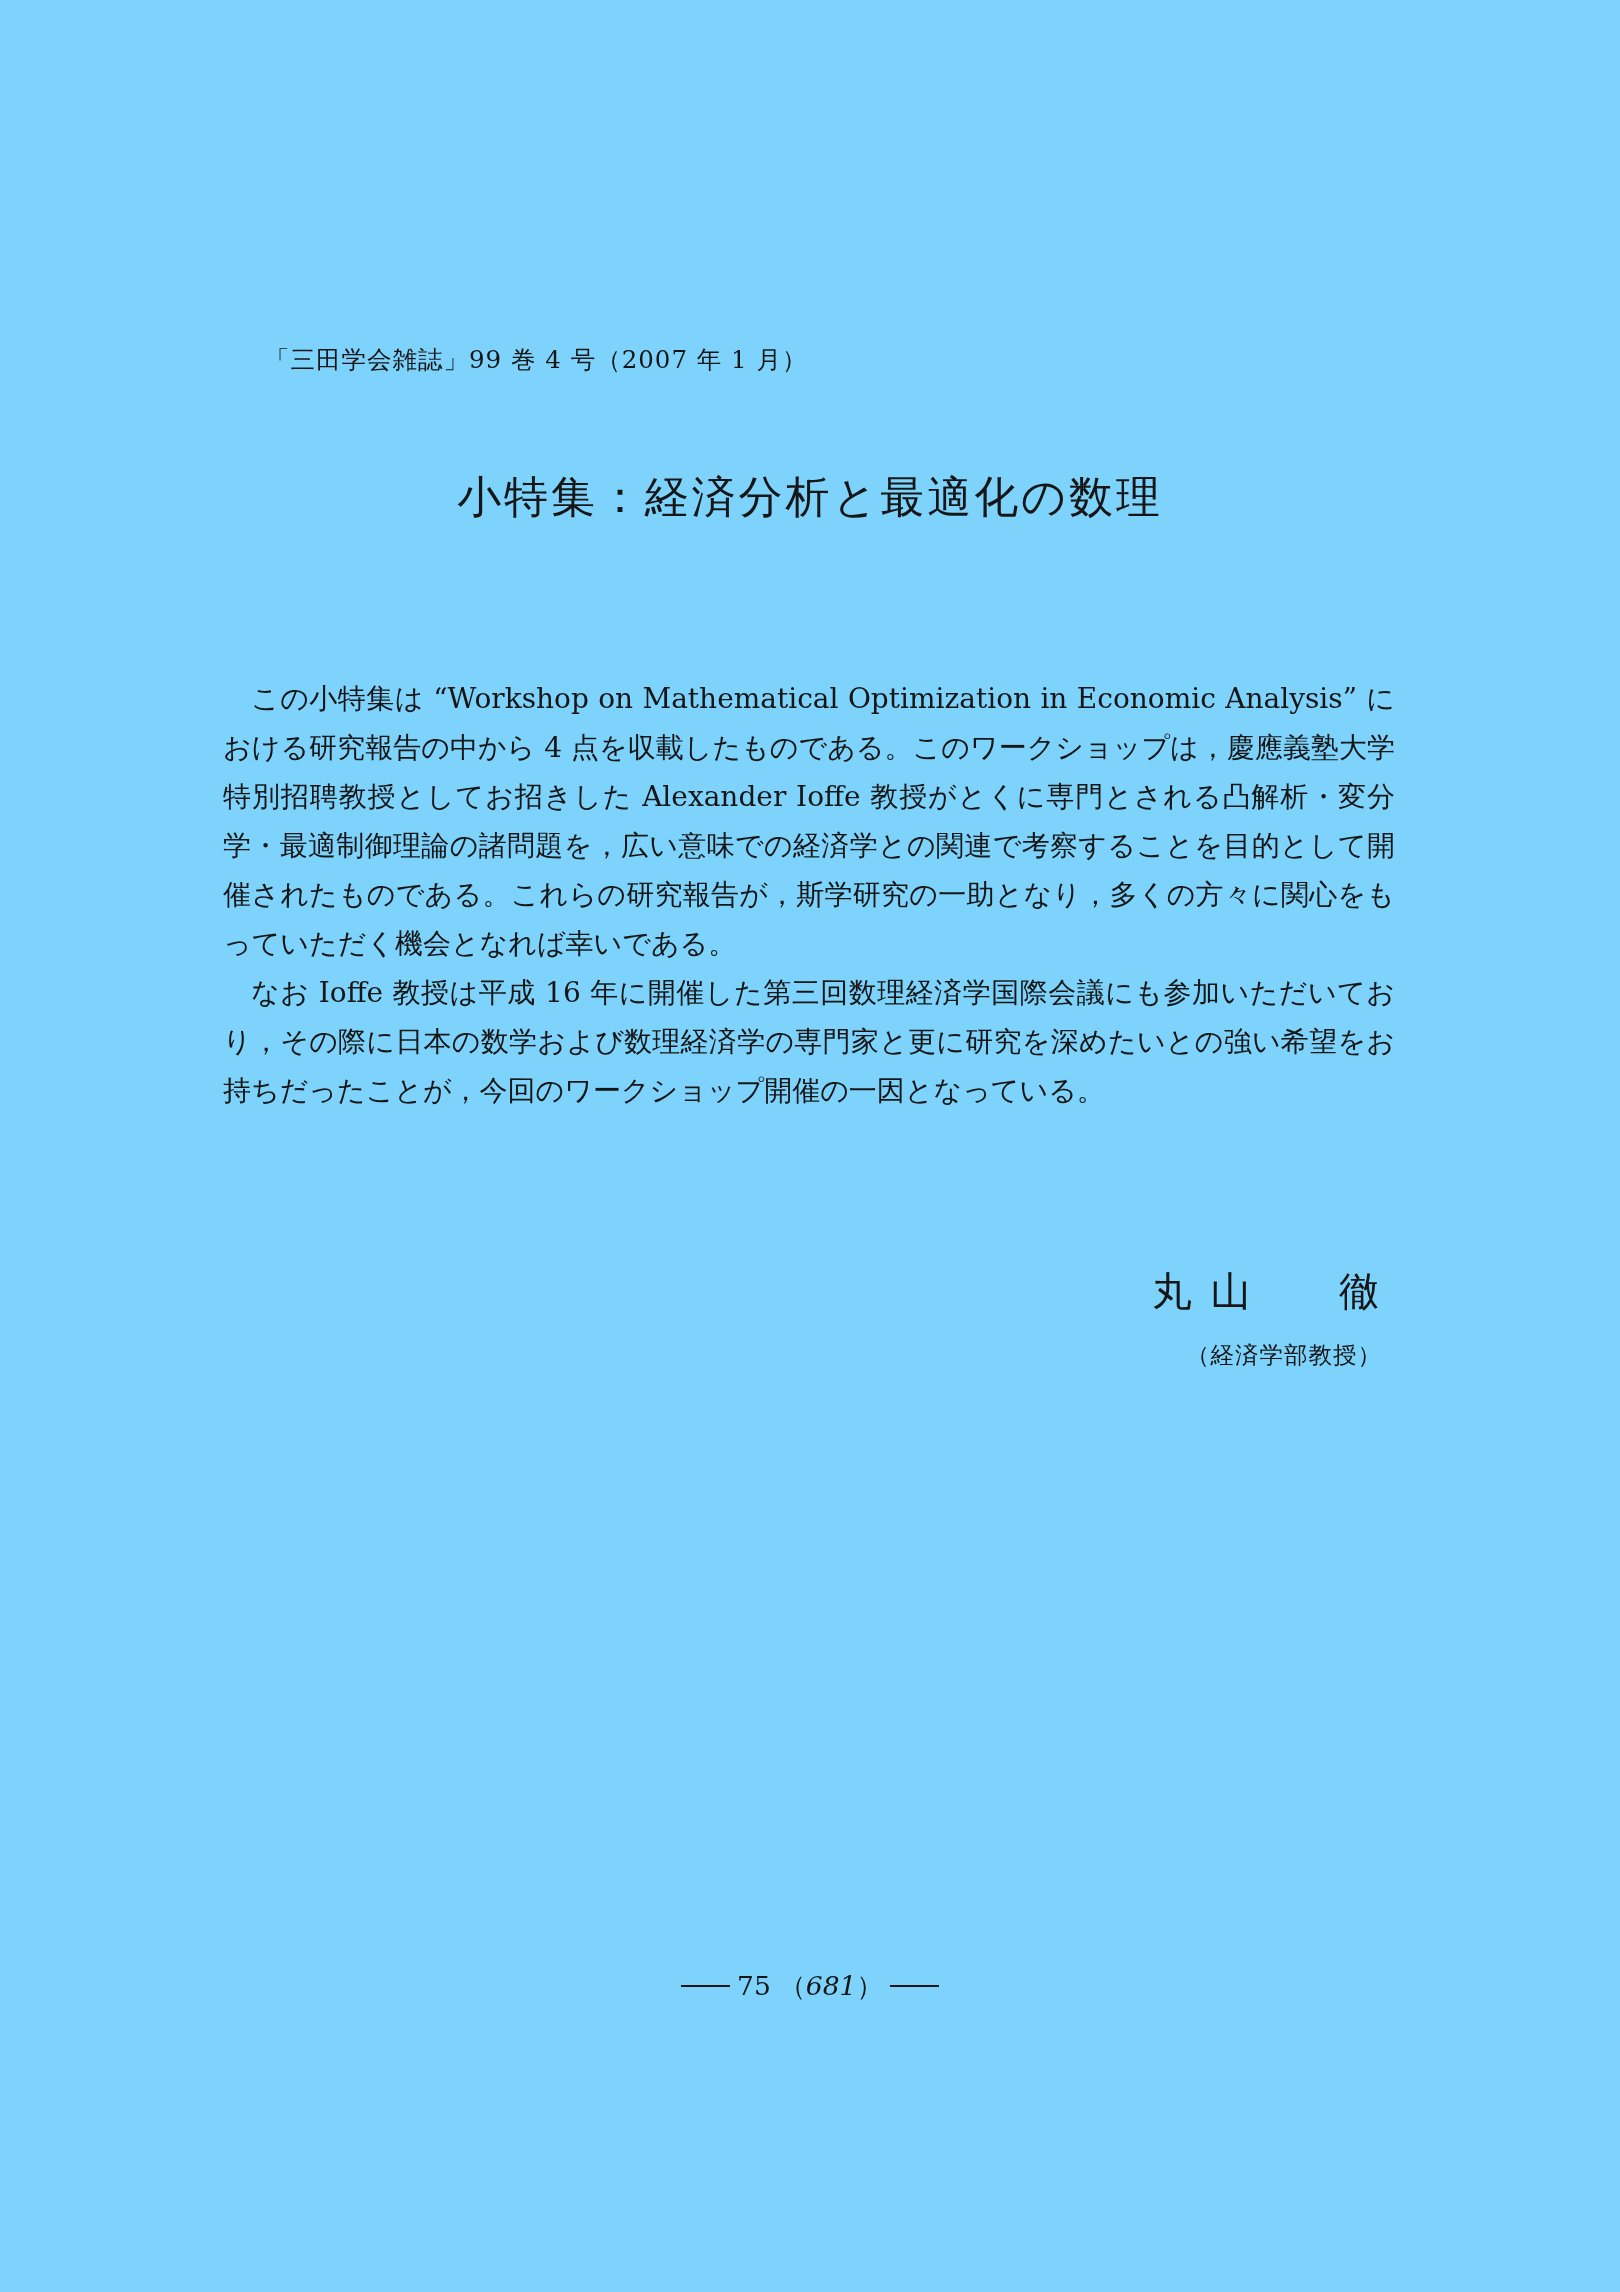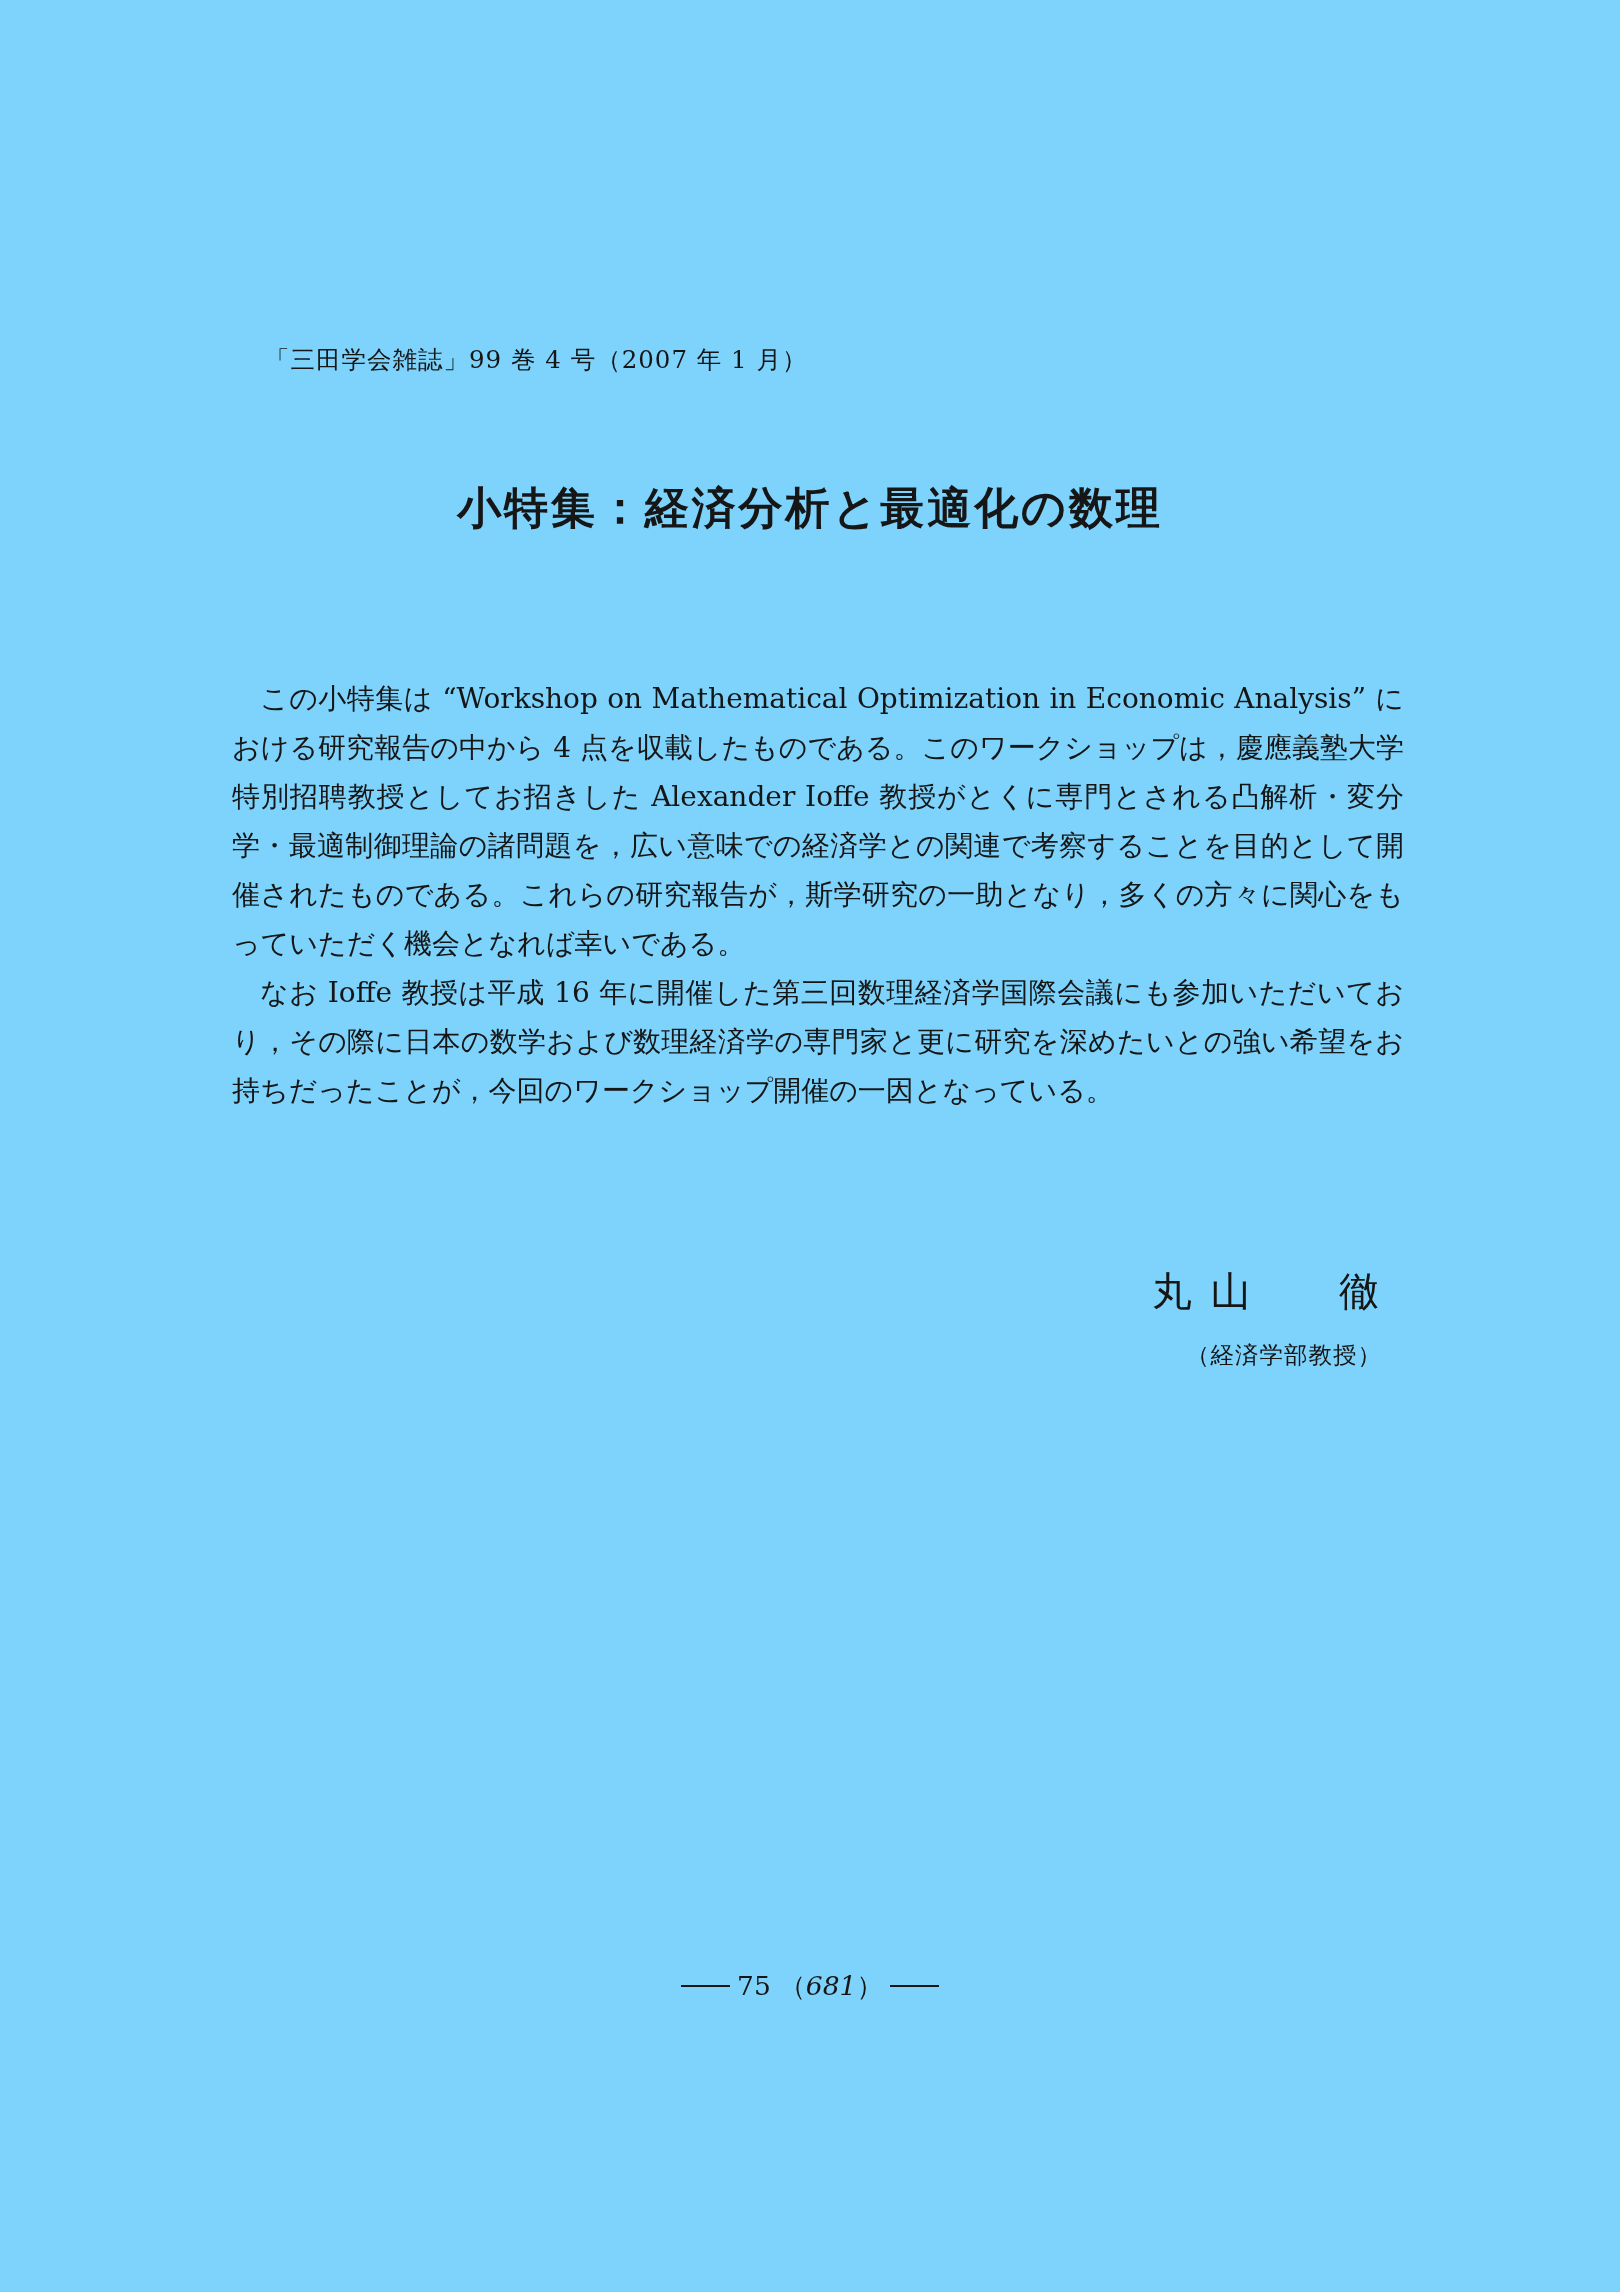--- a/index.html
+++ b/index.html
@@ -22,29 +22,29 @@
     top: 343px;
     font-size: 24.5px;
     letter-spacing: 1px;
     white-space: nowrap;
   }
   .doc-title {
     position: absolute;
     left: 0;
     right: 0;
     top: 467px;
-    margin: 12px;
+    margin: 1px;
     text-align: center;
     font-size: 44px;
-    font-weight: 700;
+    font-weight: 400;
     letter-spacing: 2.9px;
   }
   .body-text {
     position: absolute;
-    left: 232px;
+    left: 223px;
     top: 674px;
     width: 1172px;
     font-size: 28px;
     line-height: 49px;
     text-align: justify;
     text-justify: inter-ideograph;
   }
   .body-text p {
     margin: 0;
     text-indent: 1em;

